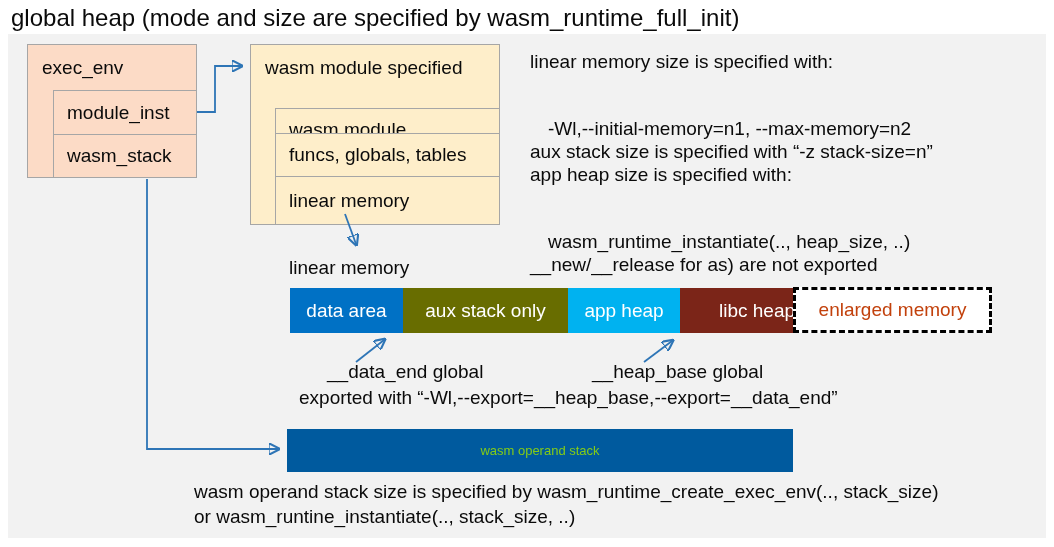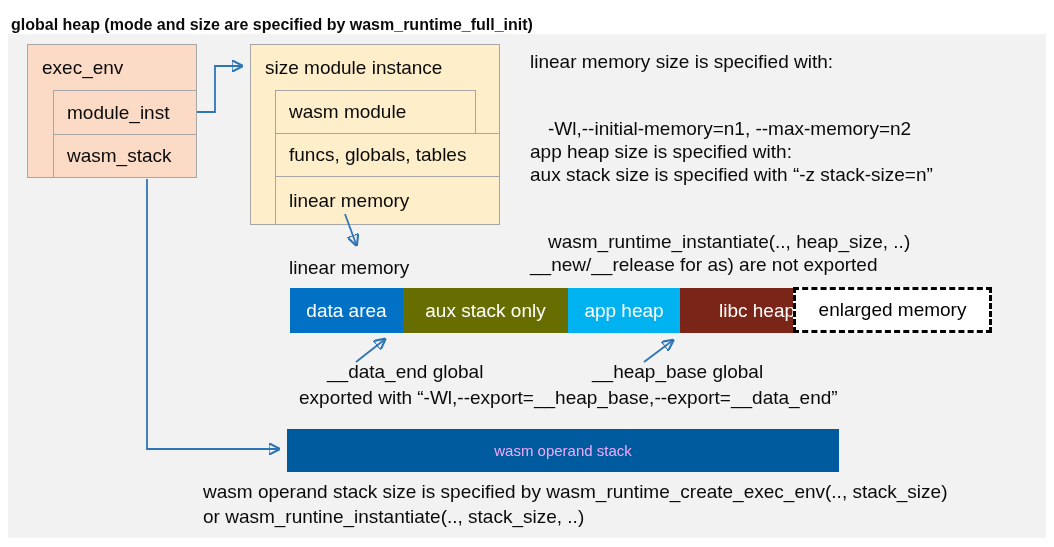--- a/index.html
+++ b/index.html
@@ -1,88 +1,88 @@
 <!DOCTYPE html>
 <html><head>
 <meta charset="utf-8">
 <style>
   html,body{margin:0;padding:0;background:#ffffff;}
   .stage{position:relative;width:1054px;height:547px;background:#ffffff;
          font-family:"Liberation Sans",sans-serif;color:#0a0a0a;overflow:hidden;}
   .panel{position:absolute;left:8px;top:34px;width:1038px;height:504px;background:#f2f2f2;}
-  .title{position:absolute;left:11px;top:16px;font-size:16px;font-weight:700;}
+  .title{position:absolute;left:11px;top:4px;font-size:24px;font-weight:400;}
 
   .box{position:absolute;border:1px solid #a6a6a6;box-sizing:border-box;font-size:19px;}
   .pink{background:#fcdbc6;}
   .cream{background:#feeeca;}
   .hdr{display:flex;align-items:center;padding-left:14px;height:46px;}
   .rowlbl{display:flex;align-items:center;padding-left:13px;}
 
   #exec-env{left:27px;top:44px;width:170px;height:134px;}
   #exec-field-0{left:53px;top:90px;width:144px;height:45px;}
   #exec-field-1{left:53px;top:134px;width:144px;height:44px;}
 
   #mod-inst{left:250px;top:44px;width:250px;height:181px;}
-  #mi-row-0{left:275px;top:90px;width:201px;height:44px;}
+  #mi-row-0{left:275px;top:108px;width:225px;height:44px;}
   #mi-row-1{left:275px;top:133px;width:225px;height:44px;}
   #mi-row-2{left:275px;top:176px;width:225px;height:49px;}
 
   .notes{position:absolute;left:530px;top:50px;font-size:19px;line-height:23px;white-space:nowrap;}
   .notes .indent{padding-left:18px;margin-top:44px;}
 
   .lm-label{position:absolute;left:289px;top:257px;font-size:19px;}
 
   .seg{position:absolute;top:288px;height:45px;display:flex;align-items:center;justify-content:center;
        font-size:19px;color:#ffffff;box-sizing:border-box;white-space:nowrap;}
   #seg-0{left:290px;width:113px;background:#0071c5;}
   #seg-1{left:403px;width:165px;background:#686d00;}
   #seg-2{left:568px;width:112px;background:#00b2f0;}
   #seg-3{left:680px;width:134px;background:#7b2518;padding-left:20px;}
   #seg-4{left:793px;width:199px;top:287px;height:46px;background:#ffffff;
-         border:3px dashed #000000;color:#000000;}
+         border:3px dashed #000000;color:#c2410c;}
 
   .glabel{position:absolute;font-size:19px;white-space:nowrap;}
   #lbl-dataend{left:327px;top:361px;}
   #lbl-heapbase{left:592px;top:361px;}
   #lbl-exported{left:299px;top:387px;}
 
-  #operand-stack{position:absolute;left:287px;top:429px;width:552px;height:43px;background:#005a9e;
-                 color:#f0abfc;display:flex;align-items:center;justify-content:center;font-size:15px;}
+  #operand-stack{position:absolute;left:287px;top:429px;width:506px;height:43px;background:#005a9e;
+                 color:#84cc16;display:flex;align-items:center;justify-content:center;font-size:13px;}
 
-  .bottom-notes{position:absolute;left:203px;top:479px;font-size:19px;line-height:25px;white-space:nowrap;}
+  .bottom-notes{position:absolute;left:194px;top:479px;font-size:19px;line-height:25px;white-space:nowrap;}
 
   svg.overlay{position:absolute;left:0;top:0;width:1054px;height:547px;pointer-events:none;}
   svg.overlay path{stroke:#2e75b6;stroke-width:1.8;fill:none;}
 </style>
 </head>
 <body>
 
 <div class="stage">
   <div class="panel"></div>
 
   <div class="title">global heap (mode and size are specified by wasm_runtime_full_init)</div>
 
   <div id="exec-env" class="box pink">
     <div class="hdr">exec_env</div>
   </div>
   <div id="exec-field-0" class="box pink rowlbl">module_inst</div>
   <div id="exec-field-1" class="box pink rowlbl">wasm_stack</div>
 
   <div id="mod-inst" class="box cream">
-    <div class="hdr">size module instance</div>
+    <div class="hdr">wasm module specified</div>
   </div>
   <div id="mi-row-0" class="box cream rowlbl">wasm module</div>
   <div id="mi-row-1" class="box cream rowlbl">funcs, globals, tables</div>
   <div id="mi-row-2" class="box cream rowlbl">linear memory</div>
 
   <div class="notes">
     <div>linear memory size is specified with:</div>
     <div class="indent">-Wl,--initial-memory=n1, --max-memory=n2</div>
+    <div>aux stack size is specified with “-z stack-size=n”</div>
     <div>app heap size is specified with:</div>
-    <div>aux stack size is specified with “-z stack-size=n”</div>
     <div class="indent">wasm_runtime_instantiate(.., heap_size, ..)</div>
     <div>__new/__release for as) are not exported</div>
   </div>
 
   <div class="lm-label">linear memory</div>
   <div id="seg-0" class="seg">data area</div>
   <div id="seg-1" class="seg">aux stack only</div>
   <div id="seg-2" class="seg">app heap</div>
   <div id="seg-3" class="seg">libc heap</div>
   <div id="seg-4" class="seg">enlarged memory</div>

